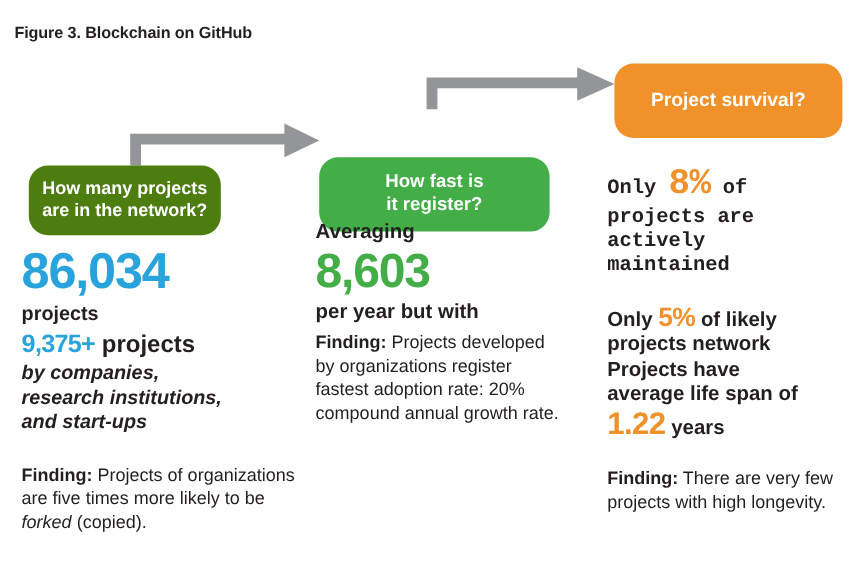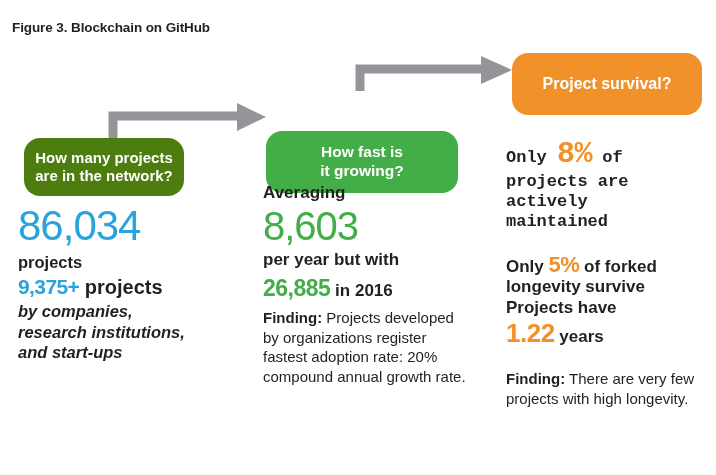--- a/index.html
+++ b/index.html
@@ -72,21 +72,21 @@
     font-size: 16px;
   }
 
   
   .col { position: absolute; }
   #col-1 { left: 18px;  top: 205px; width: 232px; }
   #col-2 { left: 263px; top: 183px; width: 210px; }
   #col-3 { left: 506px; top: 137px; width: 205px; }
 
   .bignum {
-    font-weight: normal;
+    font-weight: bold;
     line-height: 1.0;
     letter-spacing: -1px;
   }
   .blue   { color: #29a3dc; }
   .green  { color: #43ae47; }
   .orange { color: #f1912a; }
 
   .headline {
     font-weight: bold;
     color: #231f20;
@@ -150,50 +150,50 @@
   <div class="pill" id="pill-blue">
     <div>
       <div>How many projects</div>
       <div>are in the network?</div>
     </div>
   </div>
 
   <div class="pill" id="pill-green">
     <div>
       <div>How fast is</div>
-      <div>it growing?</div>
+      <div>it register?</div>
     </div>
   </div>
 
   <div class="pill" id="pill-orange">
     <div>Project survival?</div>
   </div>
 
   <div class="col" id="col-1">
     <div class="bignum blue" id="c1-big">86,034</div>
     <div class="headline" id="c1-projects">projects</div>
 
     <div class="headline" id="c1-line2">
       <span class="blue n">9,375+</span><span> </span><span>projects</span>
     </div>
     <div class="headline" id="c1-tail">
       <div>by companies,</div>
       <div>research institutions,</div>
       <div>and start-ups</div>
     </div>
 
+    <div class="finding" id="c1-finding">
+      <b>Finding:</b><span> Projects of organizations are five times more likely to be </span><i>forked</i><span> (copied).</span>
+    </div>
   </div>
 
   <div class="col" id="col-2">
     <div class="headline" id="c2-avg">Averaging</div>
     <div class="bignum green" id="c2-big">8,603</div>
     <div class="headline" id="c2-per">per year but with</div>
-    <div class="headline nowrap" id="c2-line">
-      <span class="green n">26,885</span><span> </span><span>in 2016</span>
-    </div>
 
     <div class="finding" id="c2-finding">
       <b>Finding:</b><span> Projects developed by organizations register fastest adoption rate: 20% compound annual growth rate.</span>
     </div>
   </div>
 
   <div class="col" id="col-3">
     <div class="headline" id="c3-b1">
       <span class="nowrap">
         <span>Only</span>
@@ -201,27 +201,28 @@
         <span>of</span>
       </span>
       <div>projects are actively</div>
       <div>maintained</div>
     </div>
 
     <div class="headline" id="c3-b2">
       <span class="nowrap">
         <span>Only</span>
         <span class="orange n">5%</span>
-        <span>of forked</span>
+        <span>of likely</span>
       </span>
-      <div>longevity survive</div>
+      <div>projects network</div>
     </div>
 
     <div class="headline" id="c3-b3">
       <div>Projects have</div>
+      <div>average life span of</div>
       <div class="nowrap">
         <span class="orange n">1.22</span>
         <span>years</span>
       </div>
     </div>
 
     <div class="finding" id="c3-finding">
       <b>Finding:</b><span> There are very few projects with high longevity.</span>
     </div>
   </div>

